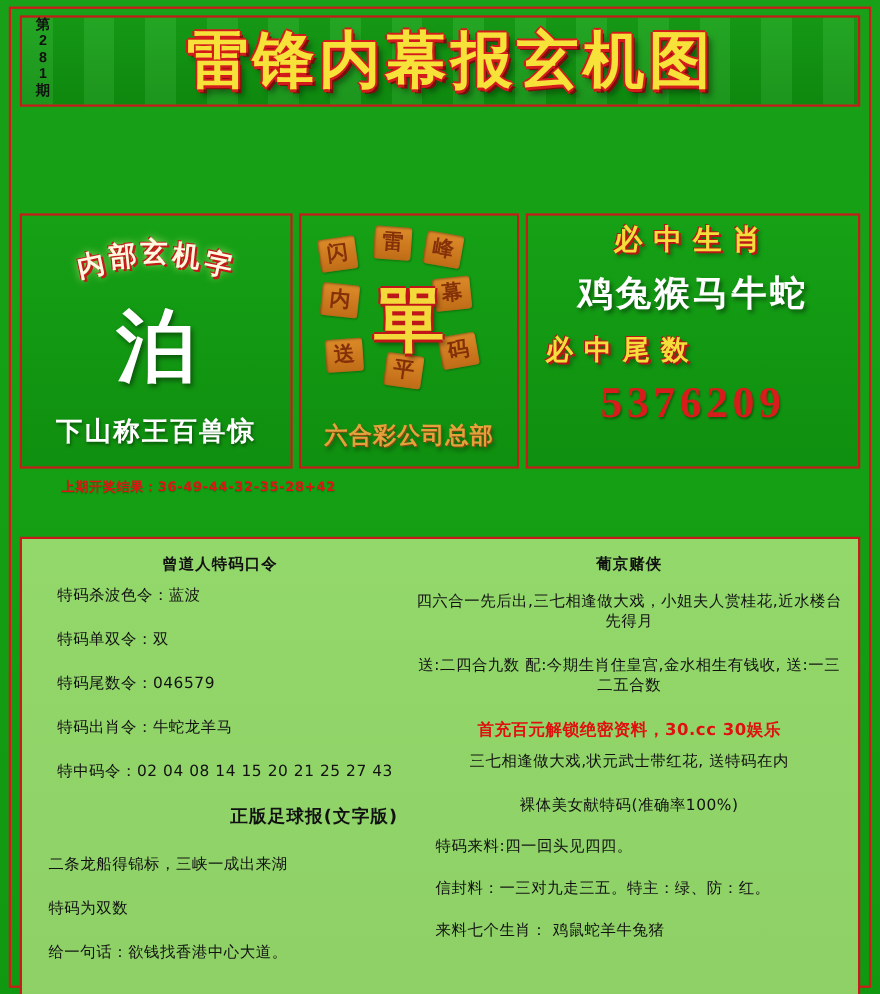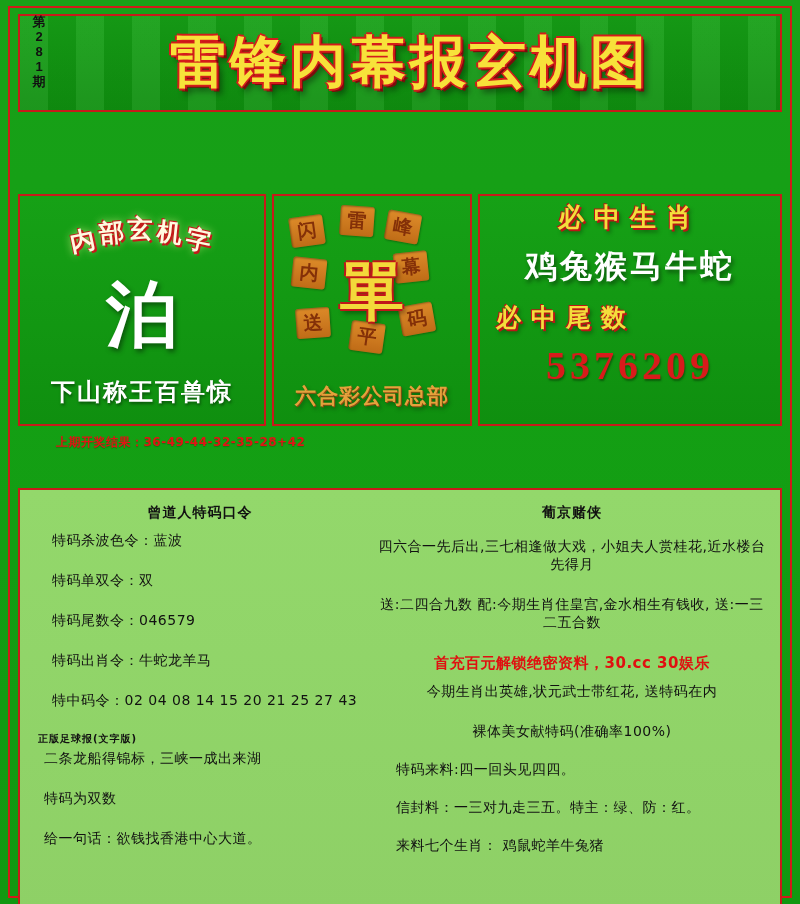--- a/index.html
+++ b/index.html
@@ -46,21 +46,21 @@
     z-index: 5;
   }
   .issue-badge span { display: block; }
 
   
   .title-band {
     position: absolute;
     left: 18px;
     top: 14px;
     width: 764px;
-    height: 98px;
+    height: 83px;
     box-sizing: border-box;
     border: 2px solid #c81a1a;
     background:
       repeating-linear-gradient(90deg, rgba(255,255,255,0.06) 0 28px, rgba(0,0,0,0.05) 28px 56px),
       linear-gradient(180deg, #16a016, #0f8f0f);
     display: flex;
     align-items: center;
     justify-content: center;
   }
   .main-title {
@@ -303,26 +303,26 @@
     letter-spacing: 1px;
   }
   .cl-line {
     font-family: "DejaVu Sans", sans-serif;
     font-size: 14px;
     color: #111;
     margin: 0 0 22px 14px;
     letter-spacing: 0.5px;
   }
   .cl-sub {
-    text-align: left;
-    font-family: "DejaVu Sans", sans-serif;
-    font-size: 10px;
-    font-weight: bold;
-    color: #111;
-    margin: 6px 0 4px 0;
+    text-align: right;
+    font-family: "DejaVu Sans", sans-serif;
+    font-size: 16px;
+    font-weight: bold;
+    color: #111;
+    margin: 6px 0 24px 0;
     letter-spacing: 1px;
   }
   .cl-plain {
     font-family: "DejaVu Sans", sans-serif;
     font-size: 14px;
     color: #111;
     margin: 0 0 22px 6px;
     letter-spacing: 0.5px;
   }
   .cr-head {
@@ -433,21 +433,21 @@
       <div class="cl-plain">二条龙船得锦标，三峡一成出来湖</div>
       <div class="cl-plain">特码为双数</div>
       <div class="cl-plain">给一句话：欲钱找香港中心大道。</div>
     </div>
 
     <div class="col-right">
       <div class="cr-head">葡京赌侠</div>
       <div class="cr-line">四六合一先后出,三七相逢做大戏，小姐夫人赏桂花,近水楼台先得月</div>
       <div class="cr-line">送:二四合九数 配:今期生肖住皇宫,金水相生有钱收, 送:一三二五合数</div>
       <div class="cr-ad">首充百元解锁绝密资料，30.cc 30娱乐</div>
-      <div class="cr-line">今期生肖出英雄,状元武士带红花, 送特码在内</div>
+      <div class="cr-line">三七相逢做大戏,状元武士带红花, 送特码在内</div>
       <div class="cr-item-c">裸体美女献特码(准确率100%)</div>
       <div class="cr-item">特码来料:四一回头见四四。</div>
       <div class="cr-item">信封料：一三对九走三五。特主：绿、防：红。</div>
       <div class="cr-item">来料七个生肖： 鸡鼠蛇羊牛兔猪</div>
 
     </div>
   </div>
 </div>
 
 </body></html>

